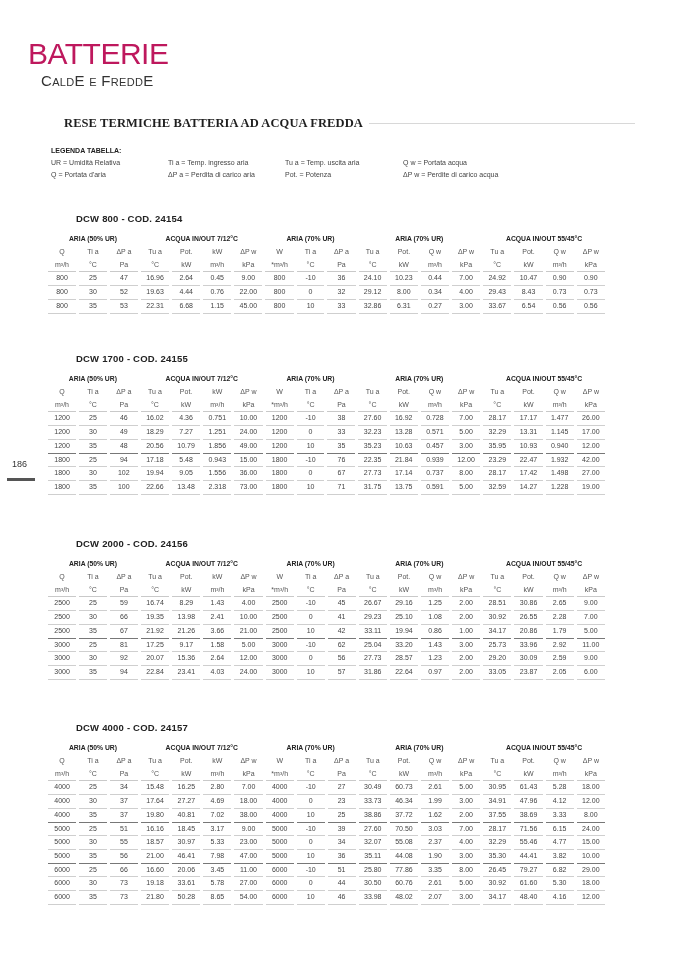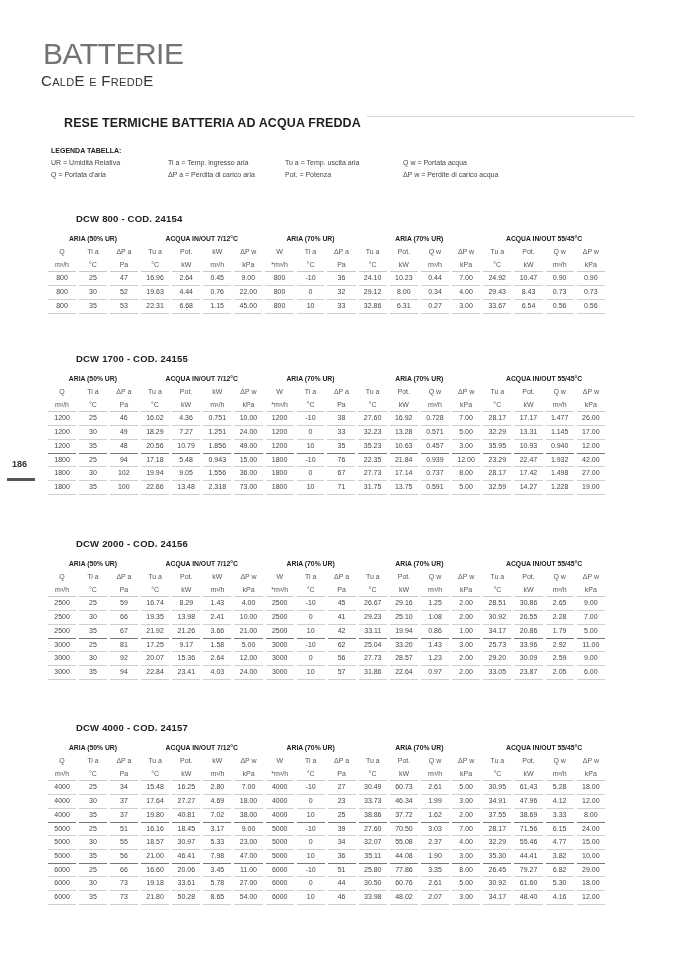--- a/index.html
+++ b/index.html
@@ -1,30 +1,30 @@
 <!DOCTYPE html>
 <html><head>
 <meta charset="utf-8">
 <style>
   * { box-sizing: border-box; margin: 0; padding: 0; }
   html, body { width: 678px; height: 959px; background: #ffffff; overflow: hidden; }
   body { position: relative; font-family: "Liberation Sans", sans-serif; color: #2a2a2a; }
 
-  .title { position: absolute; left: 43px; top: 38px; font-size: 30px; font-weight: 400; letter-spacing: -0.5px; color: #737373; line-height: 32px; }
+  .title { position: absolute; left: 28px; top: 38px; font-size: 30px; font-weight: 400; letter-spacing: -0.5px; color: #be185d; line-height: 32px; }
   .subtitle { position: absolute; left: 41px; top: 72px; font-size: 15px; color: #333; font-variant: small-caps; letter-spacing: 0.3px; line-height: 18px; }
 
-  .section-head { position: absolute; left: 64px; top: 116px; right: 43px; display: flex; align-items: flex-start; }
+  .section-head { position: absolute; left: 64px; top: 116px; right: 43px; display: flex; align-items: center; font-family: Liberation Serif, serif; }
   .section-head .txt { font-size: 12.5px; font-weight: 700; color: #1f1f1f; white-space: nowrap; letter-spacing: 0.1px; }
   .section-head .rule { flex: 1; height: 1px; background: #d8d8d8; margin-left: 6px; }
 
   .legend { position: absolute; left: 51px; top: 147px; font-size: 7px; color: #444; }
   .legend .lh { font-weight: 700; color: #222; margin-bottom: 5px; font-size: 7px; }
   .legend .grid { display: grid; grid-template-columns: 117px 117px 118px 150px; row-gap: 5px; }
 
-  .pagenum { position: absolute; left: 12px; top: 459px; font-size: 9px; font-weight: 700; color: #333; }
+  .pagenum { position: absolute; left: 12px; top: 459px; font-size: 9px; font-weight: 400; color: #333; }
   .pagebar { position: absolute; left: 7px; top: 478px; width: 28px; height: 3px; background: #555; }
 
   .block { position: absolute; left: 48px; width: 560px; }
   .block .bt { font-size: 9.5px; font-weight: 700; color: #222; letter-spacing: 0.2px; margin-bottom: 9px; padding-left: 28px; }
   table { border-collapse: separate; border-spacing: 3px 0; margin-left: -3px; font-size: 7px; color: #555; }
   td, th { width: 29px; text-align: center; height: 12.7px; line-height: 12.7px; font-weight: 400; white-space: nowrap; }
   th.grp { font-weight: 700; color: #222; font-size: 6.8px; height: 13px; }
   tr.units td { border-bottom: 1px solid #c9c9c9; }
   tr.data td { border-bottom: 1px solid #cfcfcf; color: #444; }
   tr.data.gsep td { border-bottom: 1.6px solid #777; }

